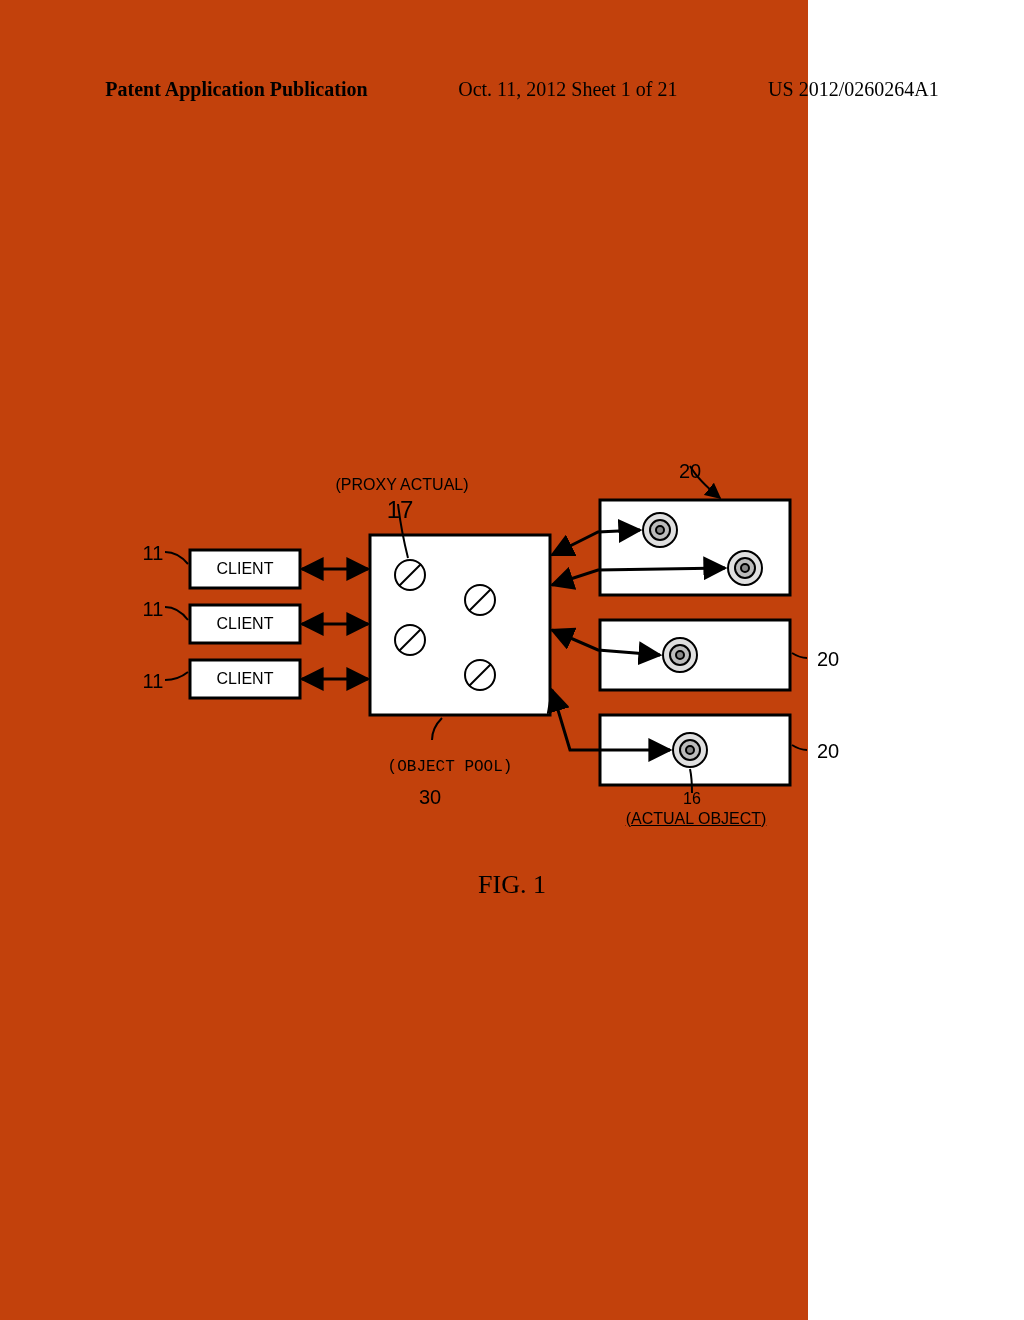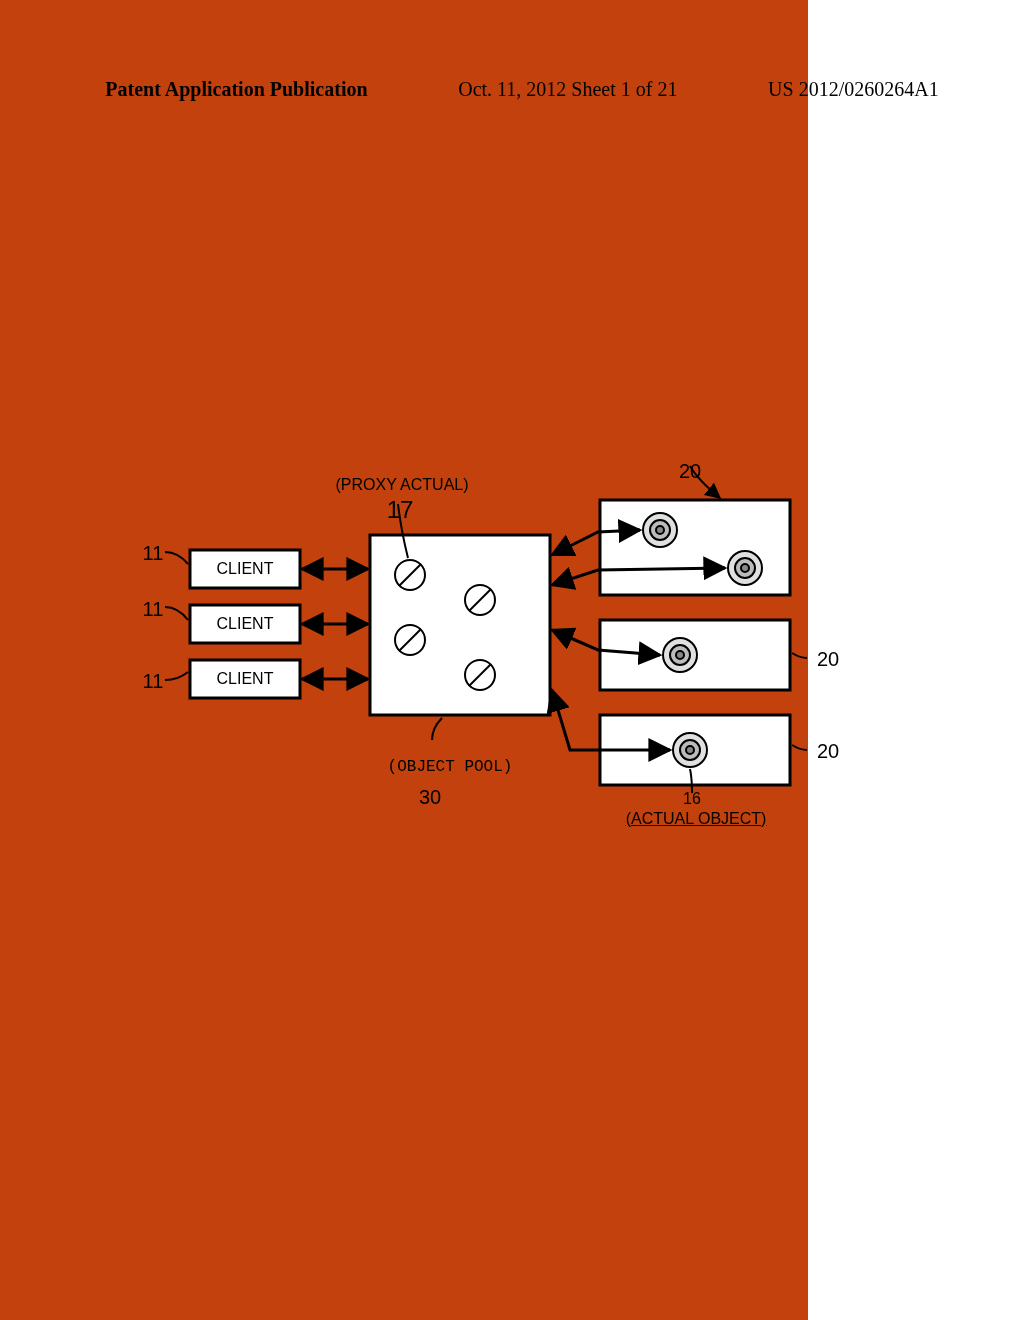--- a/index.html
+++ b/index.html
@@ -165,14 +165,15 @@
     <div class="abs" style="left:410px; top:418px; width:40px; font-size:20px;margin-top:48px;">30</div>
     <div class="abs" style="left:370px; top:438px; width:160px;font-family:Liberation Mono, monospace;">(OBJECT POOL)</div>
 
     <div class="abs" style="left:808px; top:328px; width:40px; font-size:20px;">20</div>
     <div class="abs" style="left:808px; top:420px; width:40px; font-size:20px;">20</div>
 
     <div class="abs" style="left:672px; top:470px; width:40px; font-size:16px;">16</div>
     <div class="abs" style="left:596px; top:490px; width:200px;text-decoration:underline;">(ACTUAL OBJECT)</div>
   </div>
 
+  <div class="fig-caption">FIG. 1</div>
 
 </div>
 
 </body></html>

